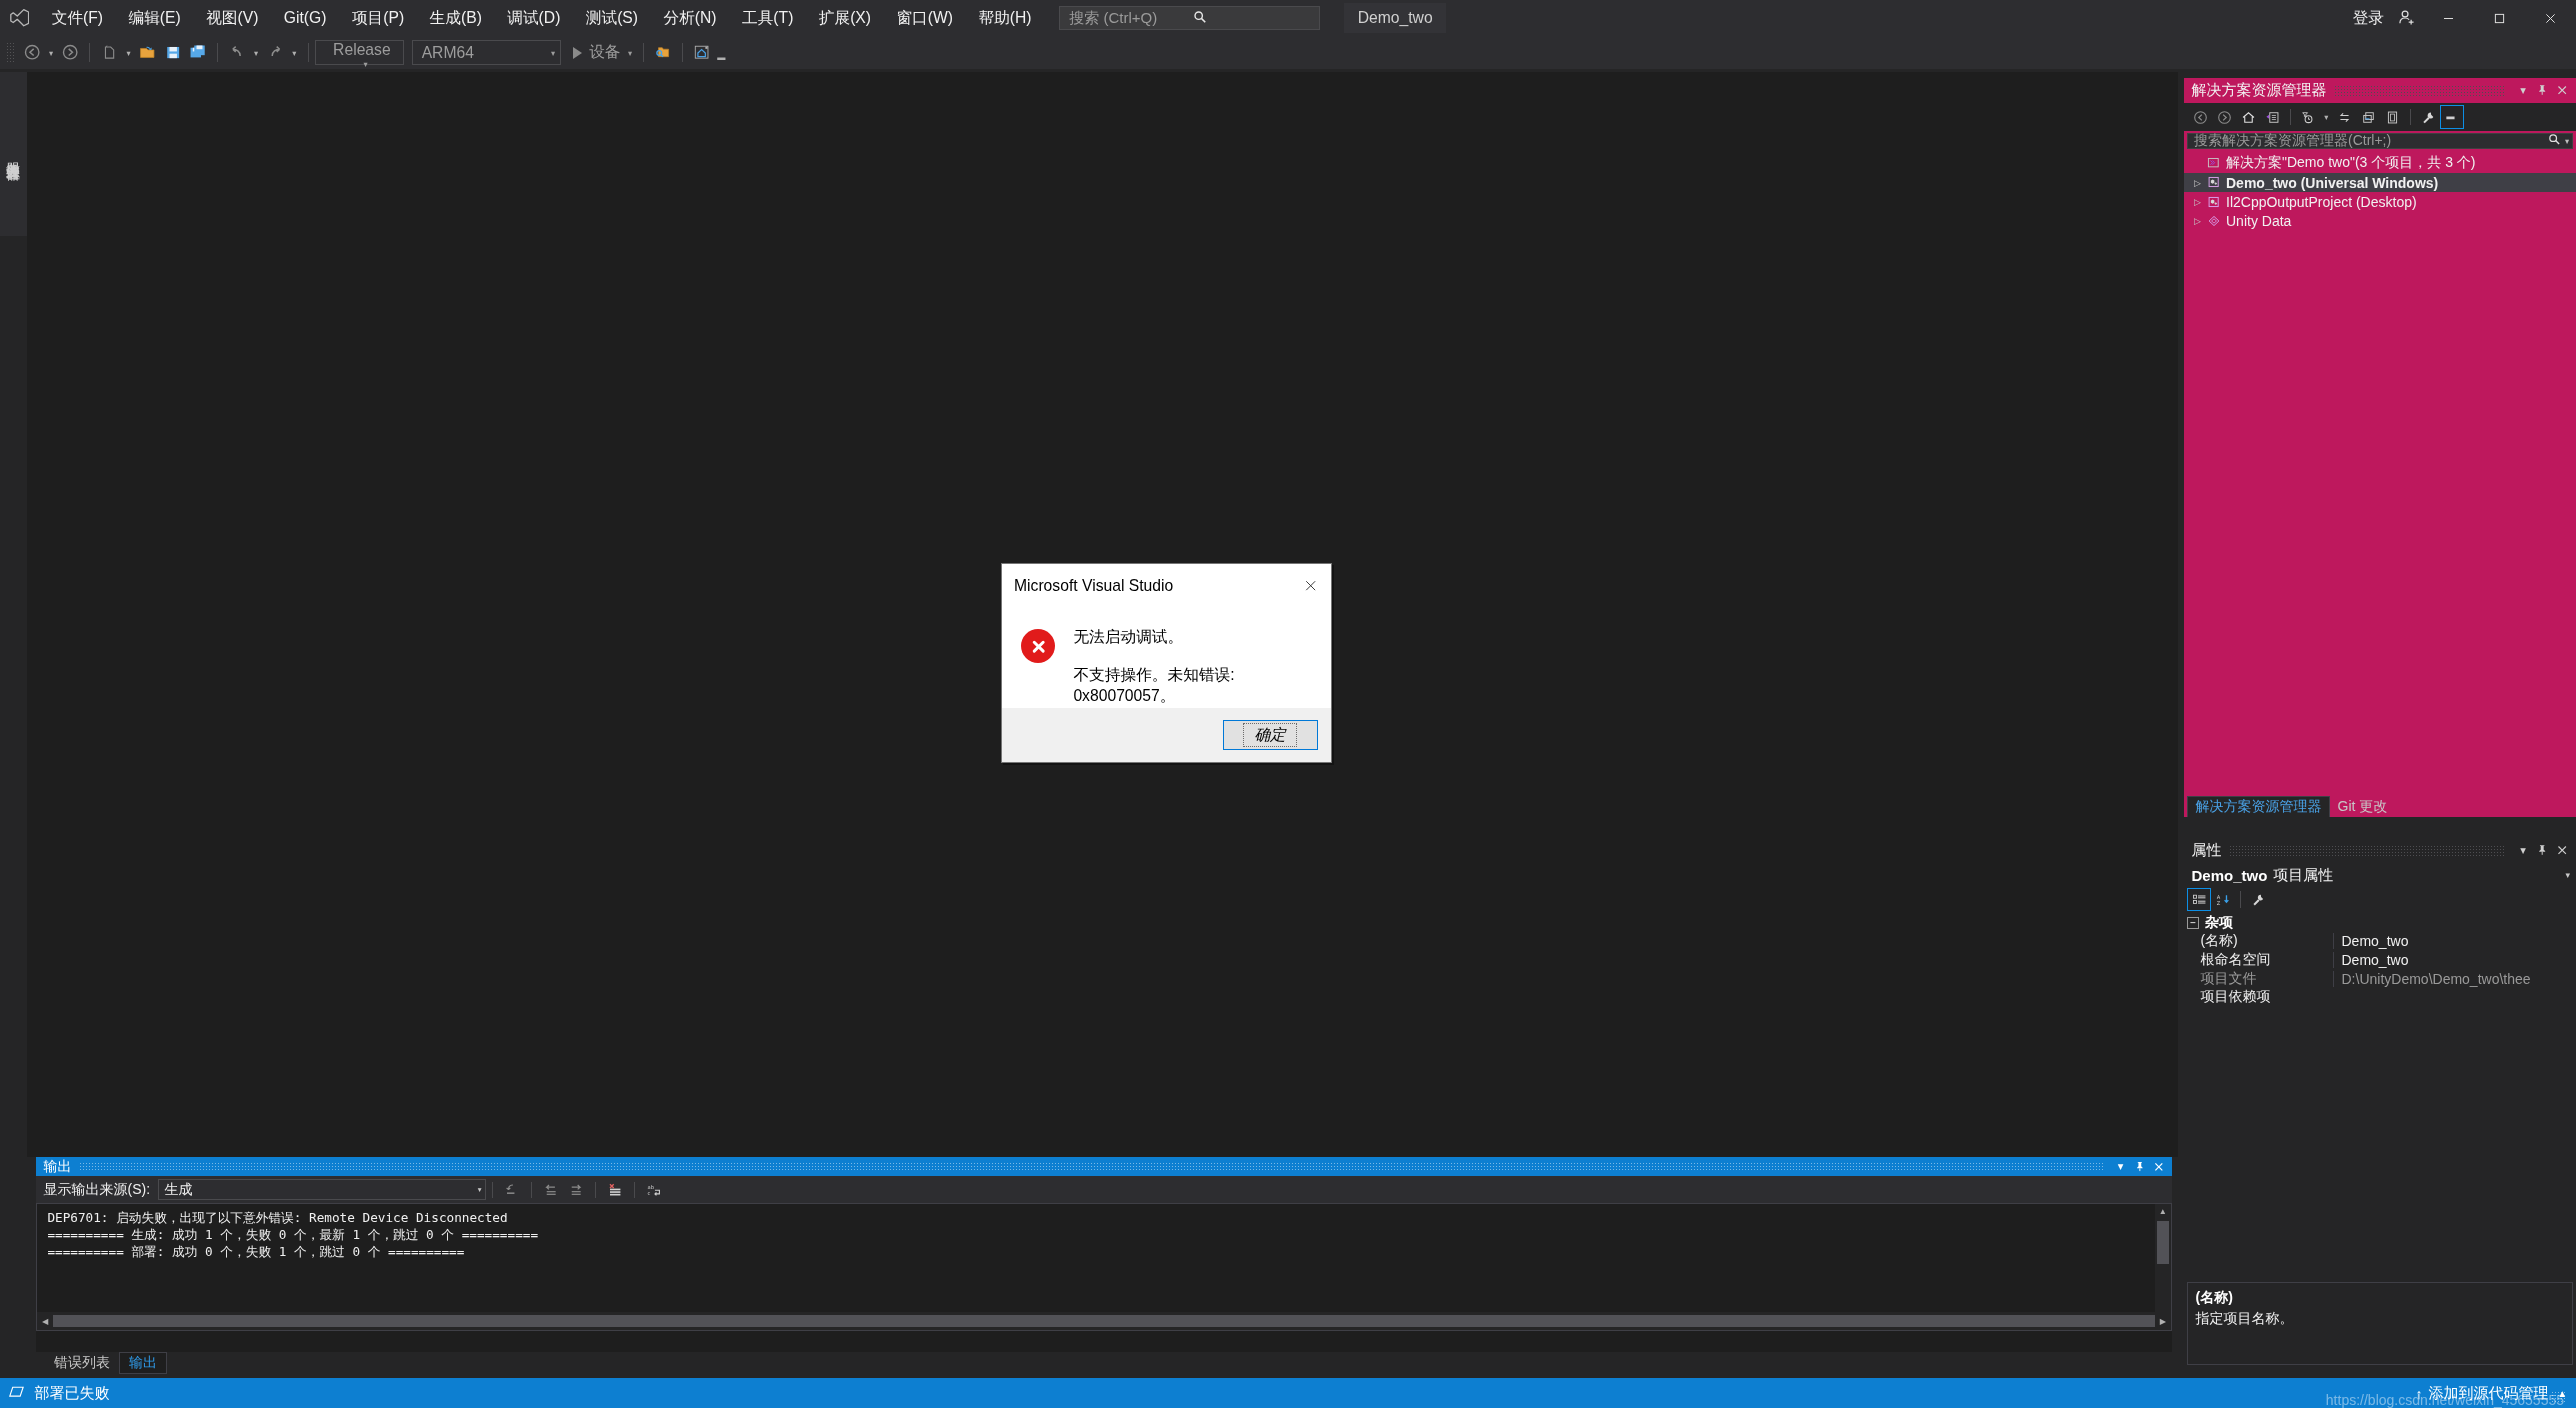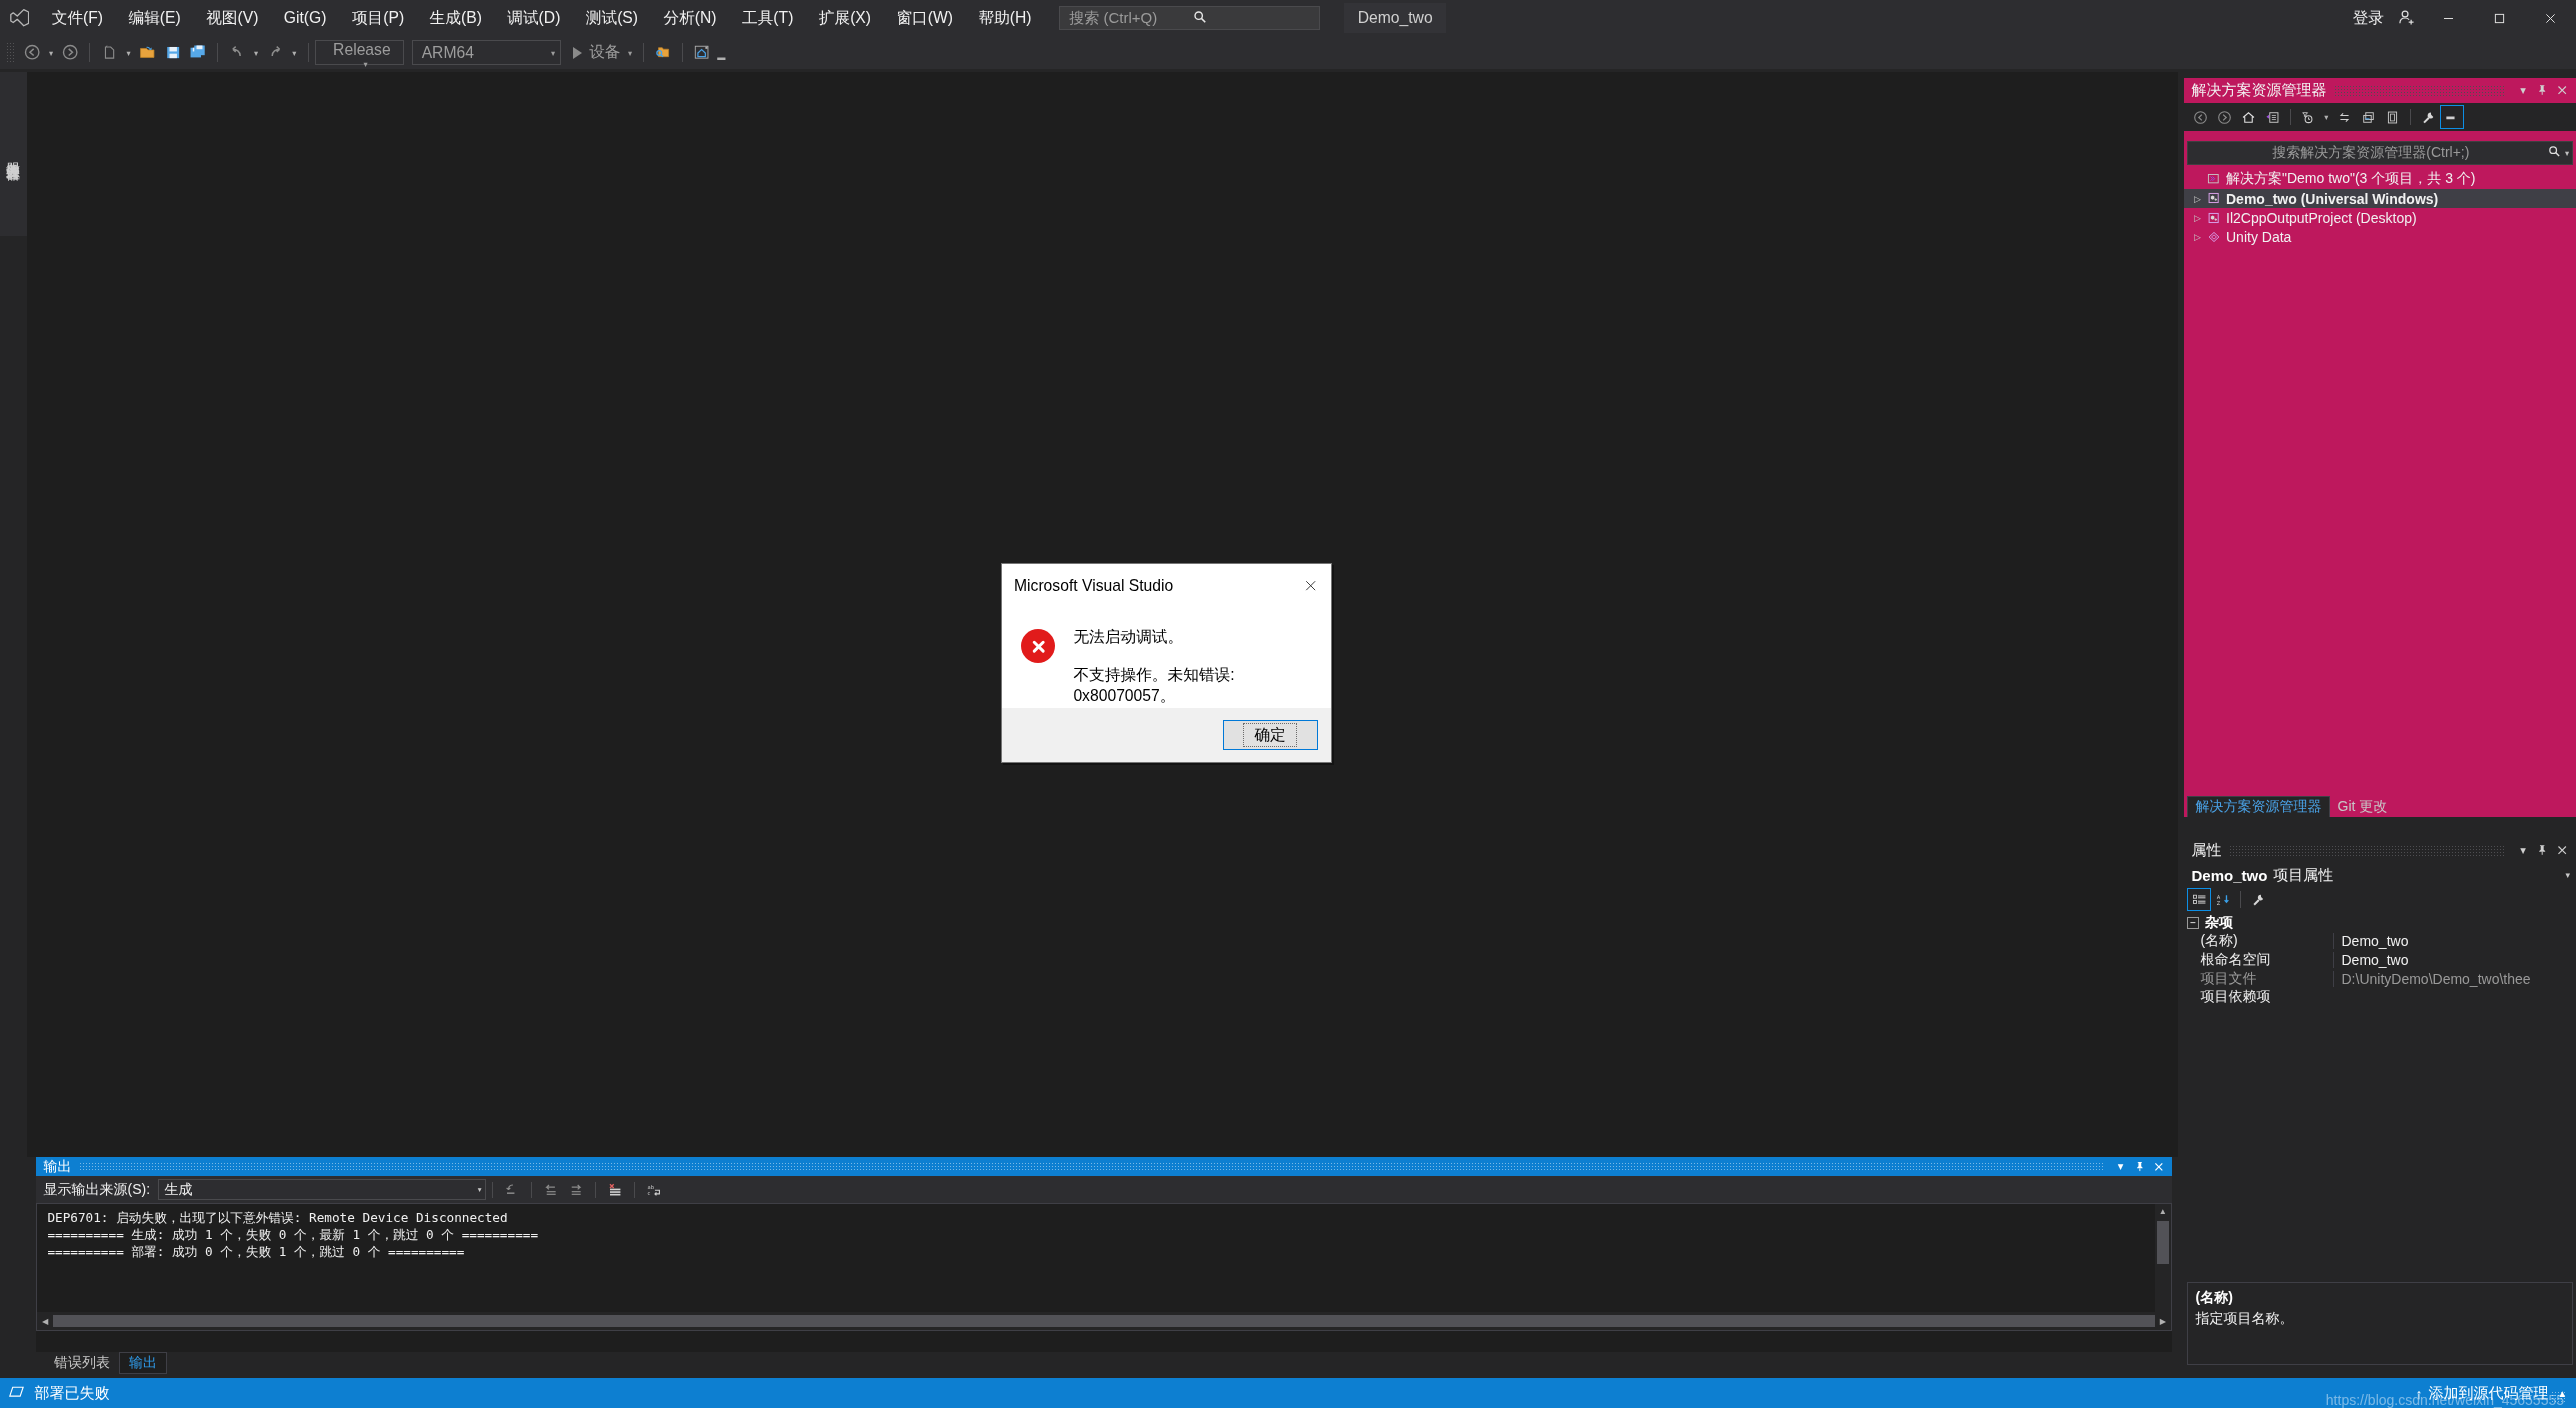--- a/index.html
+++ b/index.html
@@ -82,22 +82,22 @@
   .panel-head { height: 25px; display: flex; align-items: center; padding: 0 4.5px 0 7.5px; }
   .panel-title { color: #f1f1f1; font-size: 15px; white-space: nowrap; }
   .panel-dots { flex: 1; height: 10.4px; margin: 0 7.5px;
     background-image: radial-gradient(#4e4e51 0.8px, transparent 0.8px); background-size: 3px 3px; }
   .phbtn { width: 19.4px; height: 19.4px; display: flex; align-items: center; justify-content: center; color: #d0d0d0; font-size: 11.2px; }
   .se-toolbar { height: 28px; display: flex; align-items: center; padding-left: 4.5px; background: #252526; }
   .se-tb { width: 24px; height: 24px; display: flex; align-items: center; justify-content: center; }
   .se-tb.active { border: 1.5px solid #0d8fe6; }
   .se-sep { width: 0.7px; height: 16.4px; background: #4a4a4d; margin: 0 5.2px; }
   .se-search {
-    height: 24px; margin: 10px 3px 3px 3px; background: #2d2d30; border: 0.7px solid #3f3f41;
-    display: flex; align-items: center; padding: 0 3px 0 6px; text-align: center;
+    height: 16px; margin: 2px 3px 3px 3px; background: #2d2d30; border: 0.7px solid #3f3f41;
+    display: flex; align-items: center; padding: 0 3px 0 6px;
   }
   .se-search span.ph { color: #9a9a9a; font-size: 14px; flex: 1; white-space: nowrap; }
   .se-tree { padding-top: 1.5px; }
   .tree-row { height: 19.4px; display: flex; align-items: center; padding-left: 6px; color: #f1f1f1; font-size: 14px; white-space: nowrap; }
   .tree-row.selected { background: #3f3f46; }
   .tree-row.bold { font-weight: bold; }
   .twisty { width: 15px; display: flex; align-items: center; justify-content: center; color: #c8c8c8; font-size: 9px; }
   .tnode-icon { width: 18px; display: flex; align-items: center; justify-content: center; margin-right: 3px; }
   .se-tabs { position: absolute; left: 0; bottom: 0; height: 22.4px; display: flex; align-items: flex-end; padding-left: 3px; }
   .se-tab { height: 21px; display: flex; align-items: center; padding: 0 7.5px; font-size: 14px; color: #c8c8c8; }
@@ -186,21 +186,21 @@
   .err-icon { width: 34px; height: 34px; border-radius: 50%; background: #e11b1b;
     display: flex; align-items: center; justify-content: center; flex: 0 0 34px; margin-top: 3px; }
   .modal-msgs { margin-left: 18px; }
   .modal-msgs p { color: #000000; font-size: 15.7px; line-height: 1.35; }
   .modal-msgs p + p { margin-top: 16.4px; }
   .modal-foot { height: 54px; background: #f0f0f0; display: flex; align-items: center;
     justify-content: flex-end; padding-right: 13.4px; }
   .ok-btn { width: 95px; height: 30px; background: #e1e1e1; border: 1.5px solid #0078d7;
     color: #000000; font-size: 15.7px; display: flex; align-items: center; justify-content: center;
     font-family: "Liberation Sans", sans-serif; }
-  .ok-btn .inner { border: 0.7px dotted #6b6b6b; padding: 0.7px 10.4px; }
+  .ok-btn .inner { border: 0.7px dotted #6b6b6b; padding: 0.7px 10.4px; font-style: italic; }
 </style>
 </head>
 <body>
 
 <div id="app">
 
   <div class="titlebar">
     <div class="vs-logo">
       <svg width="19.4" height="19.4" viewBox="0 0 24 24">
         <path d="M17 2 L23 5 L23 19 L17 22 L9 14 L4 18 L1 16 L1 8 L4 6 L9 10 Z" fill="none" stroke="#b9b9b9" stroke-width="1.6" stroke-linejoin="round"></path>

